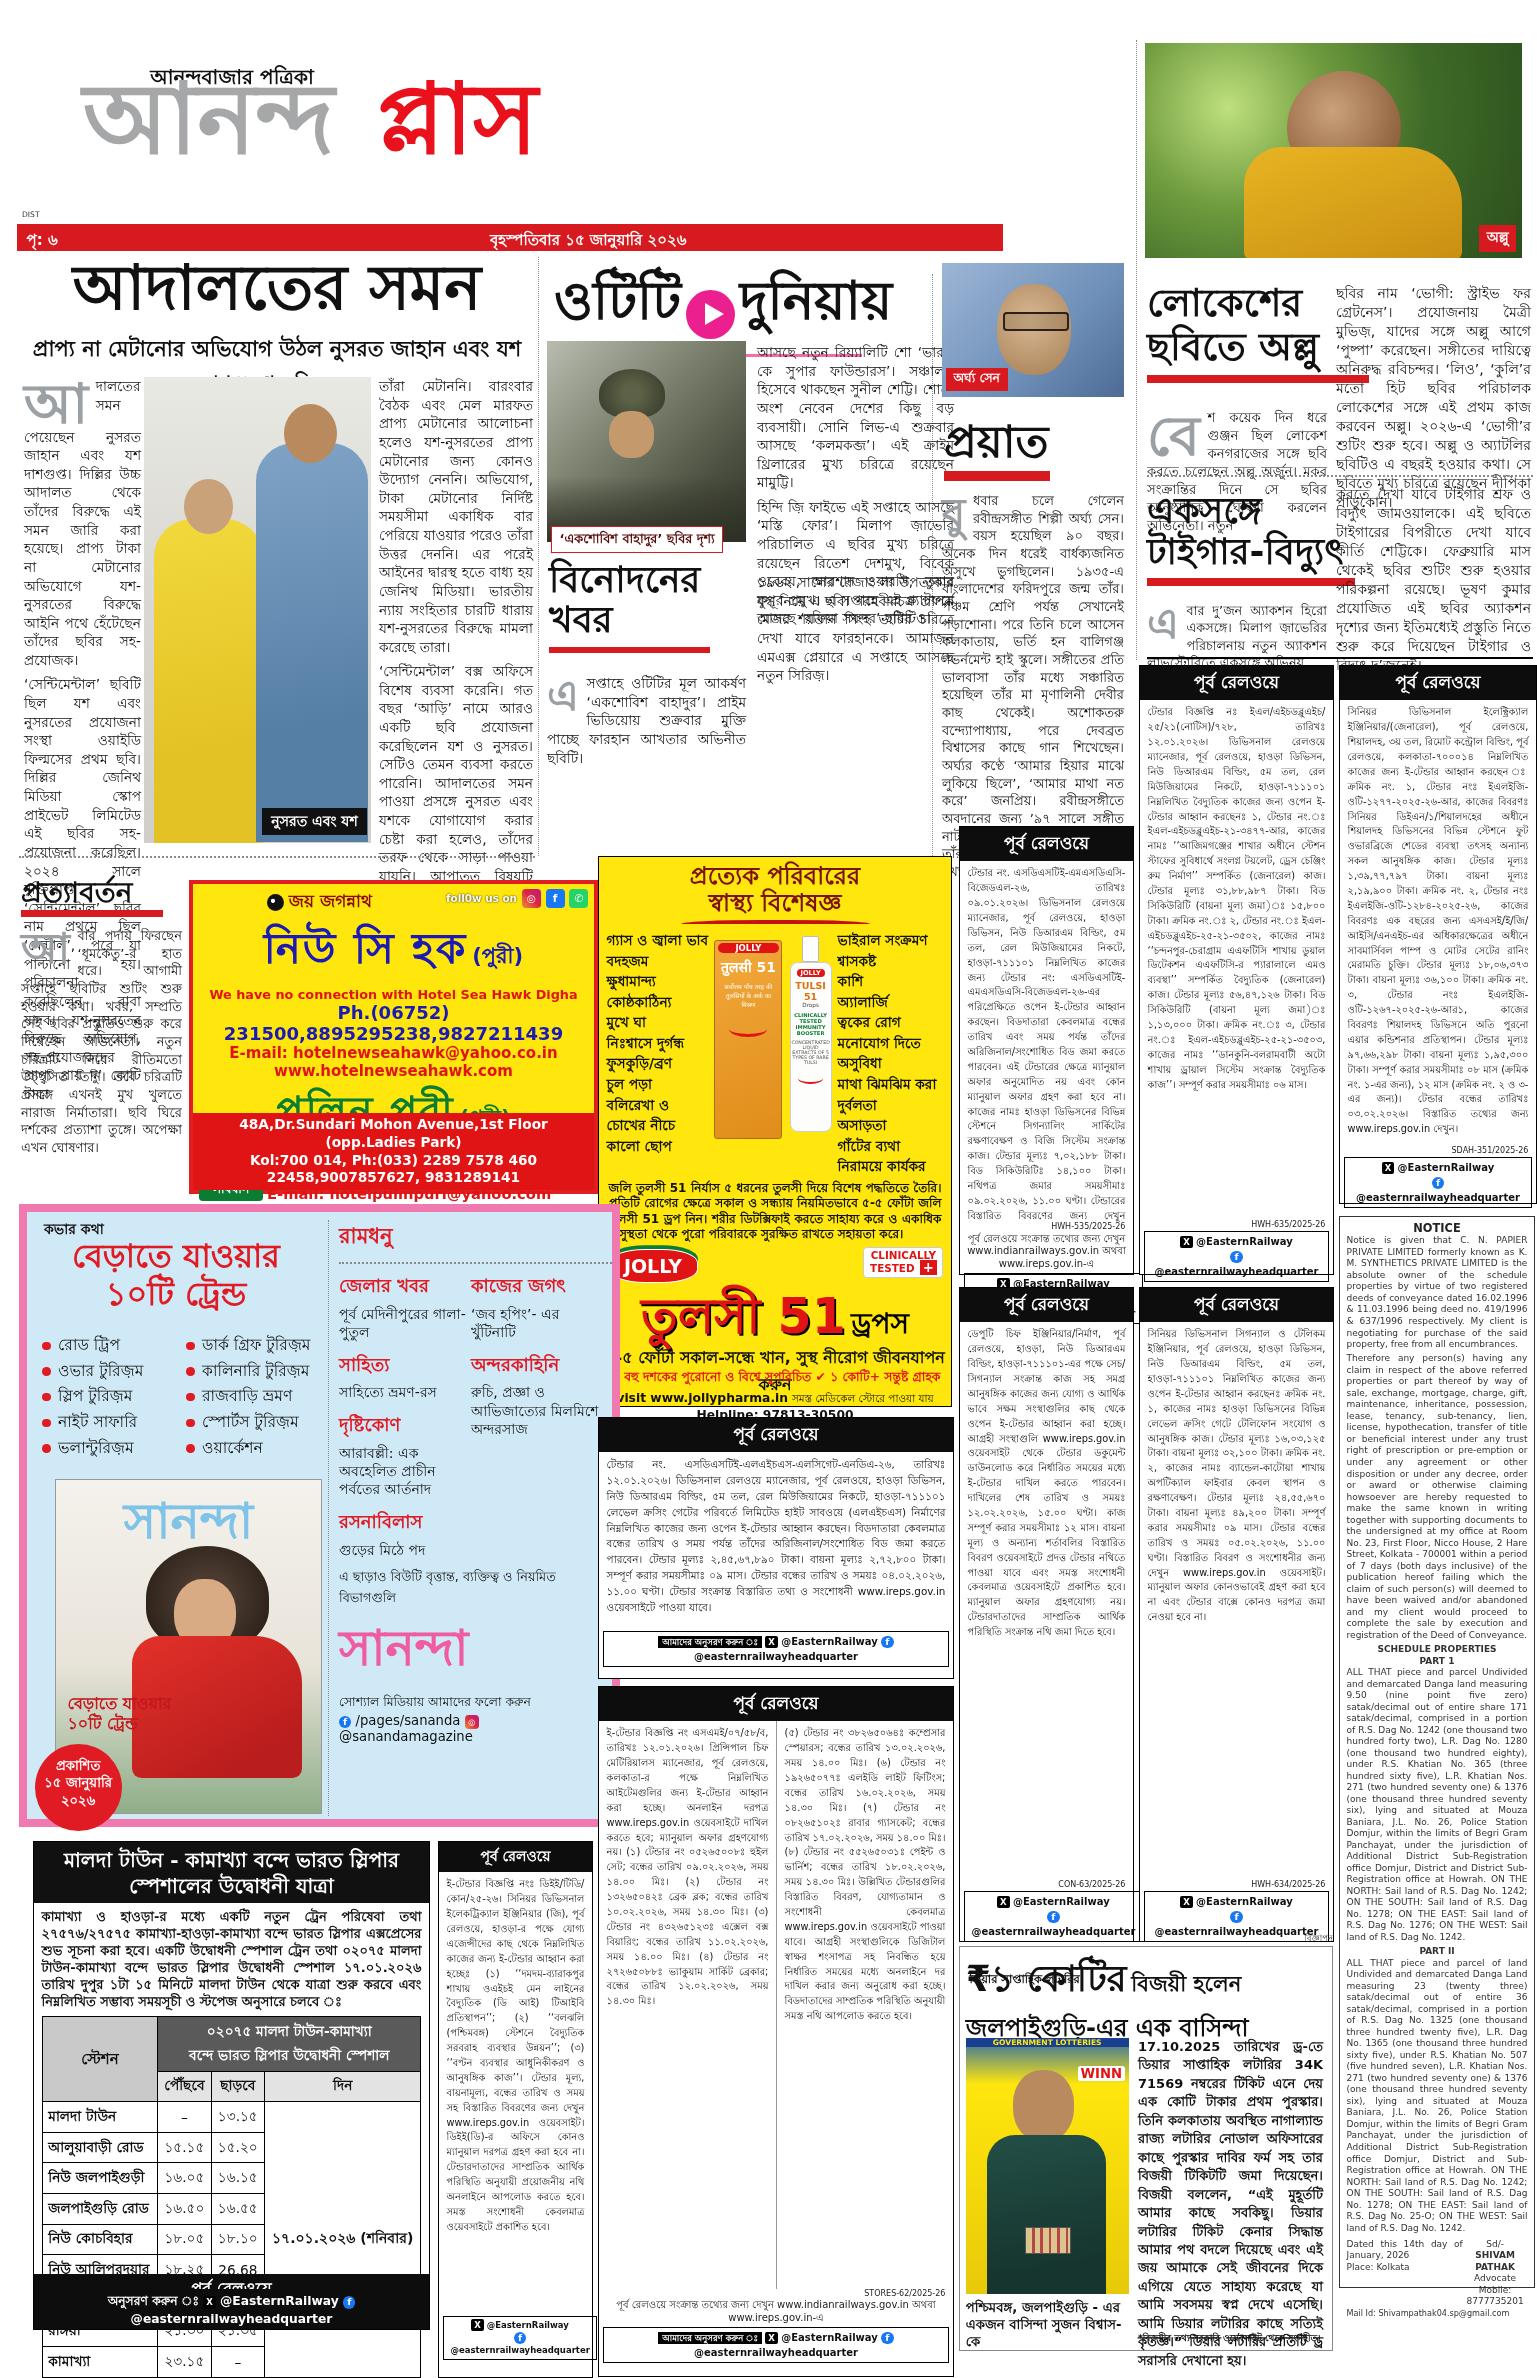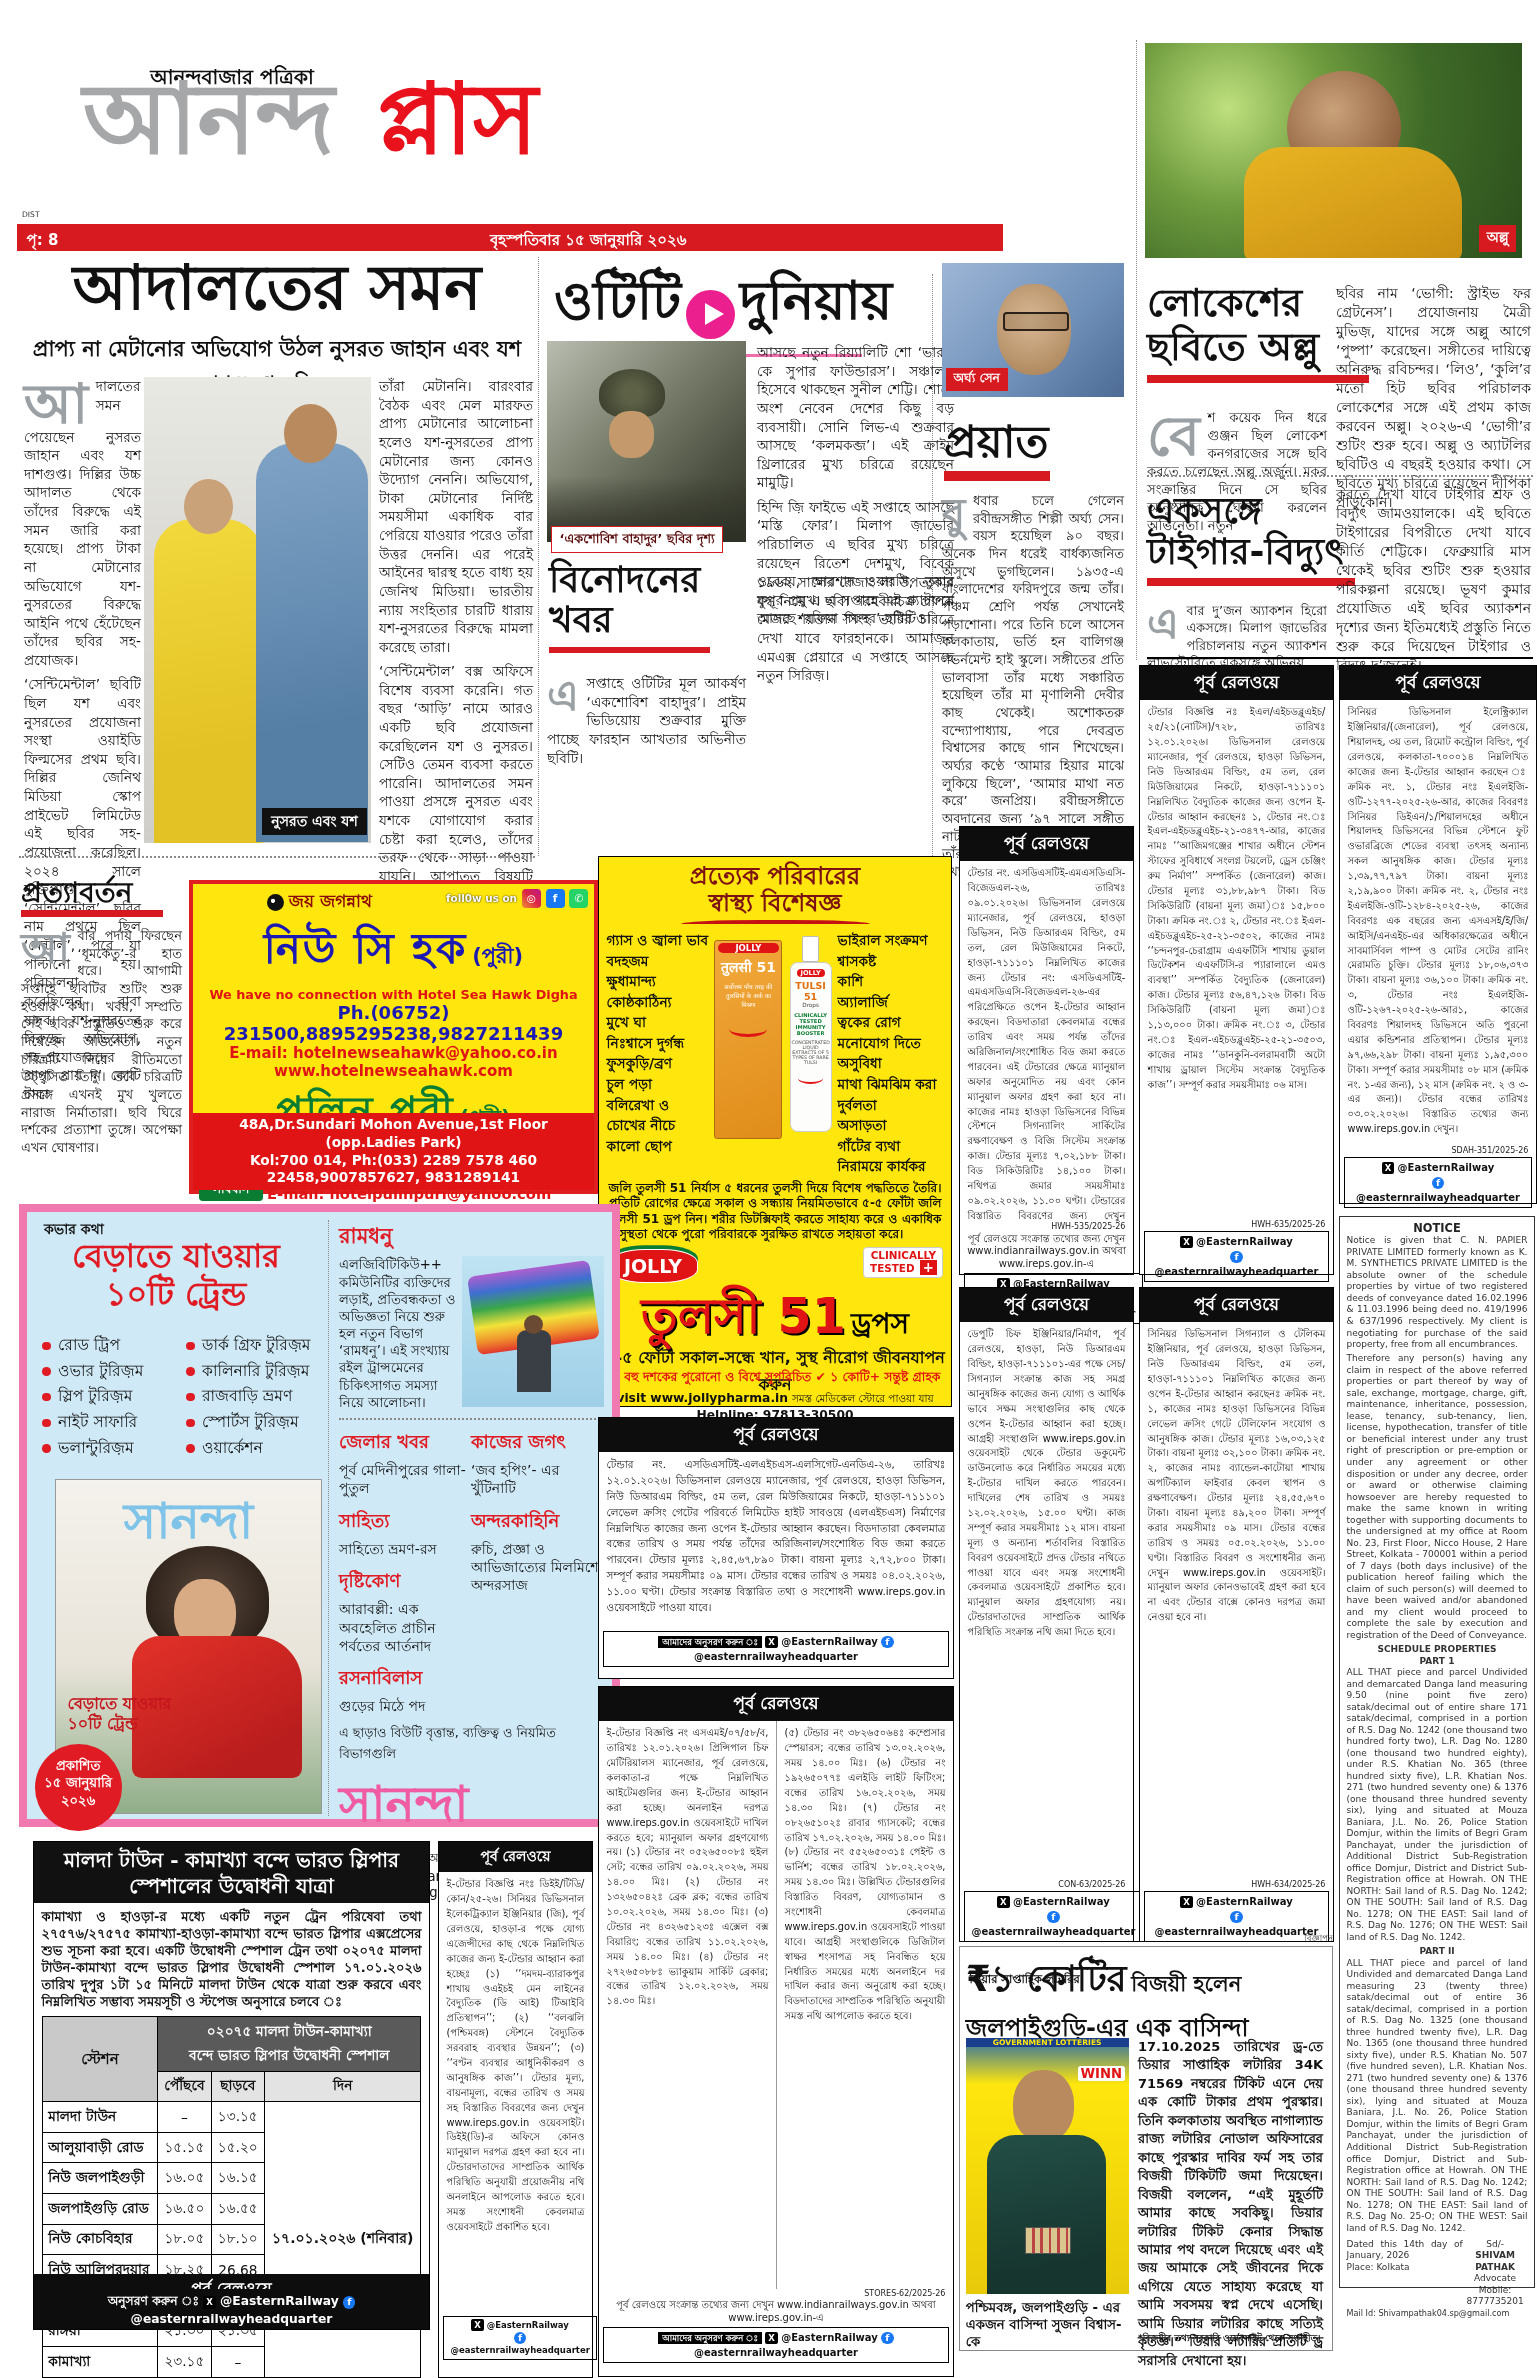--- a/index.html
+++ b/index.html
@@ -44,21 +44,21 @@
 
 <div id="page">
 
   <div class="abs ctr" style="left:90px;top:62px;width:284px;font-size:20px;font-weight:bold;">আনন্দবাজার পত্রিকা</div>
   <div class="abs" style="left:83px;top:68px;width:530px;font-size:98px;font-weight:bold;line-height:1.05;white-space:nowrap;">
     <span style="color:#a5a7a9;">আনন্দ</span>
     <span style="color:#e8111c;margin-left:9px;">প্লাস</span>
   </div>
   <div class="abs" style="left:22px;top:210px;font-size:7.6px;color:#333;">DIST</div>
   <div class="abs" style="left:17px;top:224px;width:986px;height:26.5px;background:#d71920;color:#fff;">
-    <span class="abs b" style="left:9.5px;top:3.8px;font-size:15px;">পৃ: 8</span>
+    <span class="abs b" style="left:9.5px;top:3.8px;font-size:15px;">পৃ: ৬</span>
     <span class="abs b" style="left:473px;top:3.8px;font-size:15px;">বৃহস্পতিবার ১৫ জানুয়ারি ২০২৬</span>
   </div>
 
   <div class="abs photo" style="left:1145px;top:43px;width:377px;height:215px;
        background:radial-gradient(circle at 22% 30%,#bfe07e 0%,#6f9c3e 30%,#3f6b28 60%,#2c4f1c 100%);">
     <div class="abs" style="left:142px;top:28px;width:114px;height:114px;border-radius:50%;background:radial-gradient(circle at 40% 35%,#caa27a,#8d5f3c 75%);"></div>
     <div class="abs" style="left:99px;top:104px;width:218px;height:114px;border-radius:38px 57px 9.5px 9.5px;background:linear-gradient(160deg,#e8b422,#c98f12);"></div>
     <div class="cap-red" style="right:5.7px;bottom:5.7px;">অল্লু</div>
   </div>
 
@@ -371,29 +371,20 @@
     </div>
     <div class="abs ctr" style="left:7.6px;top:532px;width:87px;height:87px;border-radius:50%;background:#e01b24;color:#fff;font-weight:bold;font-size:13.2px;line-height:1.3;padding-top:13.2px;box-sizing:border-box;">
       <div>প্রকাশিত</div>
         <div>১৫ জানুয়ারি</div>
         <div>২০২৬</div>
     </div>
 
     <div class="abs dotted-v" style="left:301px;top:7.6px;height:596px;"></div>
     <div class="abs" style="left:312px;top:7.6px;width:273px;">
       <div class="sec-red" style="font-size:21px;">রামধনু</div>
-      <div style="display:flex;">
-        <div class="sec-body" style="width:123px;font-size:13.2px;">এলজিবিটিকিউ++ কমিউনিটির ব্যক্তিদের লড়াই, প্রতিবন্ধকতা ও অভিজ্ঞতা নিয়ে শুরু হল নতুন বিভাগ ‘রামধনু’। এই সংখ্যায় রইল ট্রান্সমেনের চিকিৎসাগত সমস্যা নিয়ে আলোচনা।</div>
-        <div style="width:142px;height:151px;position:relative;background:linear-gradient(180deg,#bfe3f2,#9fd0e8);">
-          <div style="position:absolute;left:9.5px;top:11.4px;width:123px;height:79px;transform:rotate(-8deg);border-radius:7.6px;
-               background:linear-gradient(180deg,#b05fd0 0%,#3e6fd0 22%,#3aa64a 44%,#f2e23a 66%,#f0922c 84%,#e0362c 100%);"></div>
-          <div style="position:absolute;left:55px;top:74px;width:34px;height:62px;background:#3a3f46;border-radius:9.5px 9.5px 0 0;"></div>
-          <div style="position:absolute;left:62px;top:59px;width:19px;height:19px;border-radius:50%;background:#6b4a33;"></div>
-        </div>
-      </div>
       <div class="dotted-h" style="margin:7.6px 0;"></div>
       <div style="display:flex;">
         <div style="width:132px;">
           <div class="sec-red">জেলার খবর</div>
           <div class="sec-body">পূর্ব মেদিনীপুরের গালা-পুতুল</div>
           <div class="sec-red" style="margin-top:9.5px;">সাহিত্য</div>
           <div class="sec-body">সাহিত্যে ভ্রমণ-রস</div>
           <div class="sec-red" style="margin-top:9.5px;">দৃষ্টিকোণ</div>
           <div class="sec-body">আরাবল্লী: এক অবহেলিত প্রাচীন পর্বতের আর্তনাদ</div>
           <div class="sec-red" style="margin-top:9.5px;">রসনাবিলাস</div>

